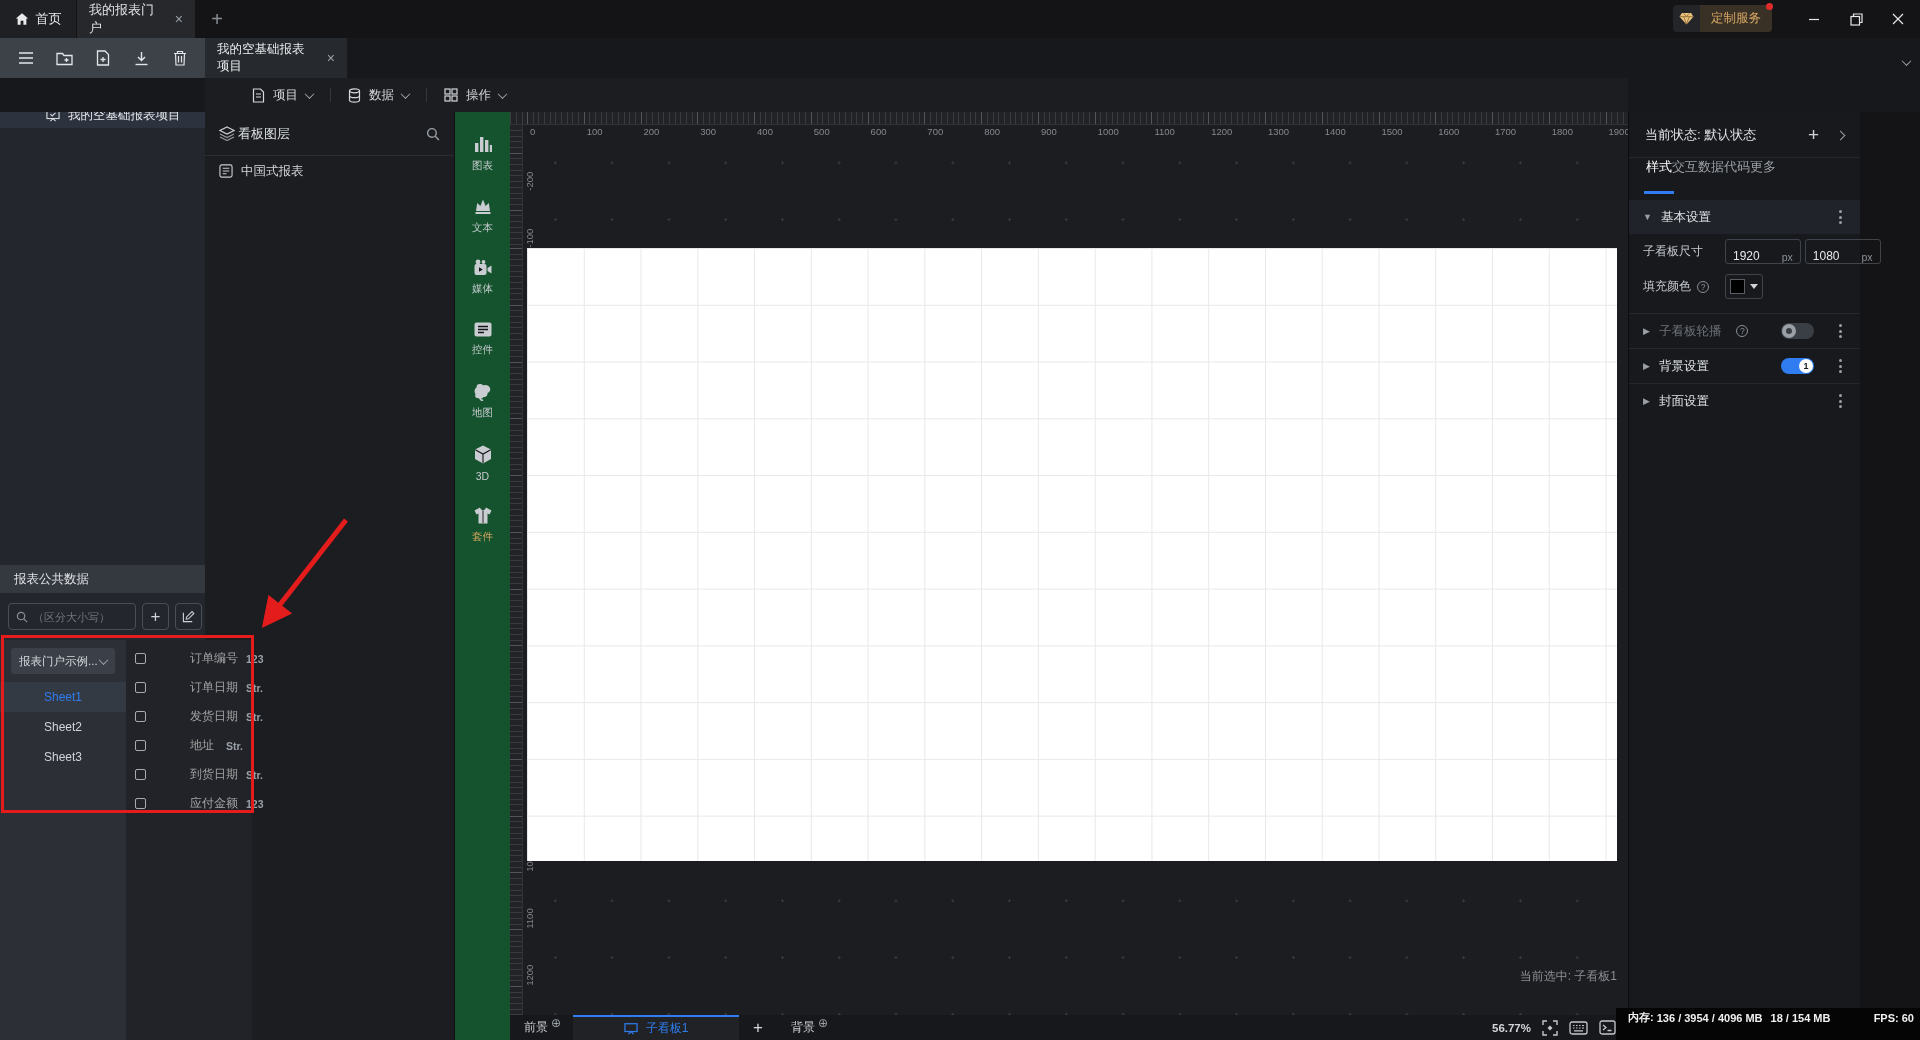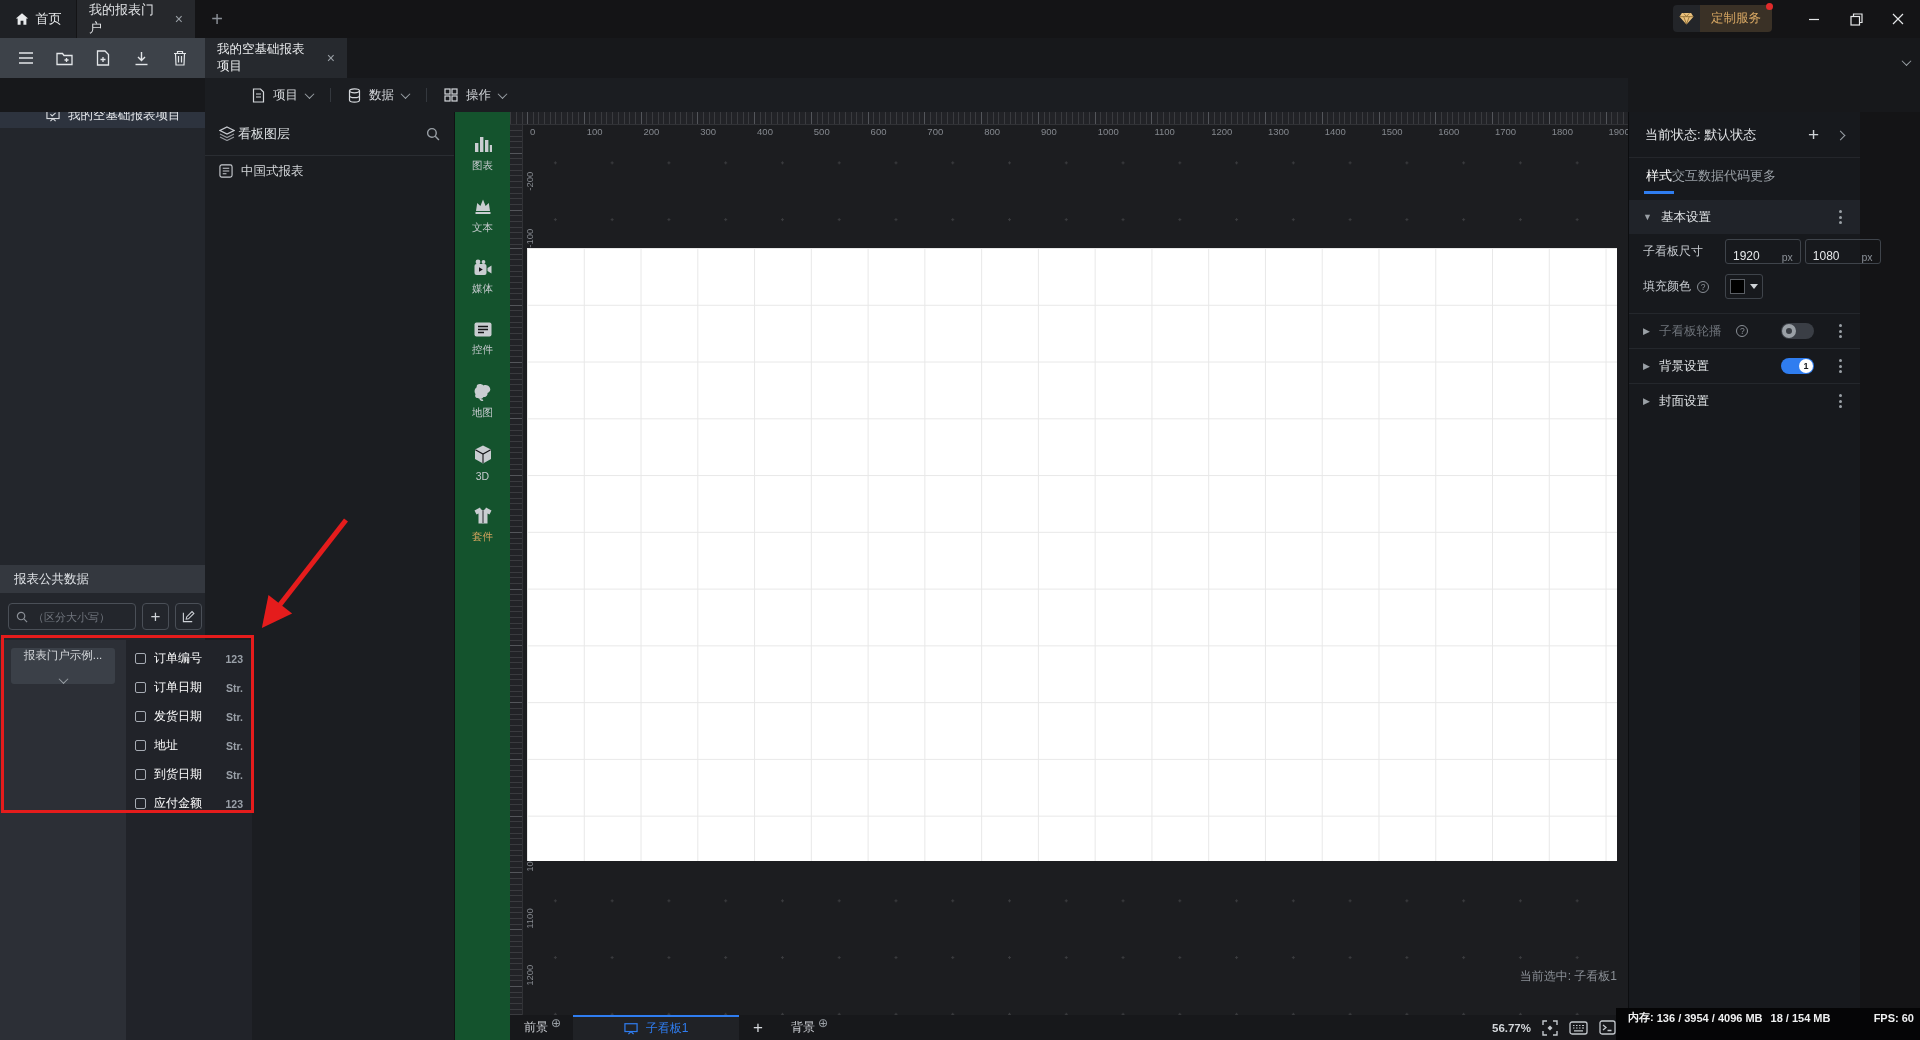--- a/index.html
+++ b/index.html
@@ -43,29 +43,29 @@
   .cdata-header { position:absolute; left:0; top:565px; width:205px; height:28px; background:#34383f; color:#dfe2e6; font-size:12.5px; display:flex; align-items:center; padding-left:14px; z-index:10; }
   .search-row { position:absolute; left:0; top:593px; width:205px; height:47px; background:#23262c; z-index:10; }
   .search-box { position:absolute; left:8px; top:10px; width:128px; height:27px; border:1px solid #4a4f57; border-radius:4px; display:flex; align-items:center; padding:0 7px; gap:5px; color:#70757d; }
   .search-box input { background:transparent; border:none; outline:none; width:92px; color:#c9ccd1; font-size:11px; font-family:inherit; }
   .search-box input::placeholder { color:#70757d; }
   .sq-btn { position:absolute; top:10px; width:27px; height:27px; border:1px solid #4a4f57; border-radius:4px; display:flex; align-items:center; justify-content:center; color:#cfd3d8; cursor:pointer; }
   .btn-add { left:142px; font-size:17px; } .btn-edit { left:175px; }
 
   
   .sheets-col { position:absolute; left:0; top:640px; width:126px; height:400px; background:#2c2f36; z-index:11; }
-  .src-dropdown { position:absolute; left:11px; top:8px; width:104px; height:36px; background:#3b4048; border-radius:3px; display:flex; align-items:center; justify-content:space-between; padding:0 8px; color:#d6d9dd; font-size:11.5px; cursor:pointer;flex-direction:column; }
+  .src-dropdown { position:absolute; left:11px; top:8px; width:104px; height:26px; background:#3b4048; border-radius:3px; display:flex; align-items:center; justify-content:space-between; padding:0 8px; color:#d6d9dd; font-size:11.5px; cursor:pointer; }
   .sheet-list { position:absolute; left:0; top:42px; width:126px; }
   .sheet-item { height:30px; display:flex; align-items:center; justify-content:center; font-size:12px; color:#d2d5da; cursor:pointer; }
   .sheet-item.active { background:#343a44; color:#2f7df0; }
   .fields-col { position:absolute; left:126px; top:640px; width:126px; height:400px; background:#212329; z-index:11; }
   .field-list { padding-top:4px; }
   .field-item { height:29px; display:flex; align-items:center; padding:0 9px; gap:8px; cursor:pointer; }
   .cb { width:11px; height:11px; border:1.5px solid #a6abb3; border-radius:2px; flex:none; }
-  .f-name { font-size:12px; color:#ffffff; flex:1; white-space:nowrap; }
+  .f-name { font-size:12px; color:#a3a3a3; flex:1; white-space:nowrap;margin-left:36px; }
   .f-type { font-size:10.5px; color:#9aa0a8; font-weight:bold; }
 
   
   .red-rect { position:absolute; left:1px; top:635px; width:253px; height:178px; border:3px solid #e51c1c; z-index:50; pointer-events:none; }
   .red-arrow { position:absolute; left:242px; top:503px; z-index:50; pointer-events:none; }
 
   
   .layers { position:absolute; left:205px; top:112px; width:250px; height:928px; background:#1b1d21; border-right:1px solid #101113; z-index:5; }
   .layers-header { height:44px; display:flex; align-items:center; padding:0 14px; gap:3px; border-bottom:1px solid #2a2d32; color:#dde0e3; font-size:13px; }
   .layers-search { margin-left:auto; color:#9aa0a6; cursor:pointer; display:flex; }
@@ -101,21 +101,21 @@
   .statsbox { position:absolute; left:1616px; top:1008px; width:304px; height:32px; background:#050506; color:#f0f1f2; z-index:40; font-size:11px; font-weight:bold; padding:2px 6px 0 12px; display:flex; flex-direction:column; justify-content:space-between; padding-bottom:2px;gap:20px; }
   .stats-line { display:flex; align-items:center; }
   .stats-line .sp { margin-left:auto; }
   .mem-extra { margin-left:8px; }
 
   
   .inspector { position:absolute; left:1628px; top:78px; width:232px; height:930px; background:#17191d; border-left:1px solid #0c0d0f; z-index:6; }
   .state-row { margin-top:34px; height:46px; display:flex; align-items:center; padding:0 16px; border-bottom:1px solid #24262b; color:#e0e2e5; font-size:13px; }
   .state-plus { margin-left:auto; font-size:19px; color:#cfd3d7; cursor:pointer; }
   .state-next { margin-left:18px; color:#9aa0a6; cursor:pointer; }
-  .insp-tabs { height:36px; display:flex; align-items:flex-end; padding:0 17px; }
+  .insp-tabs { height:36px; display:flex; padding:0 17px; }
   .insp-tab { color:#9aa0a6; font-size:13px; padding-bottom:9px; position:relative; cursor:pointer; }
   .insp-tab.active { color:#ffffff; }
   .insp-tab.active::after { content:''; position:absolute; left:-2px; right:-2px; bottom:0; height:3px; background:#2f7df0; }
   .section-header { height:34px; background:#202329; display:flex; align-items:center; padding:0 14px; gap:9px; color:#dfe2e5; font-size:12.5px; margin-top:6px; cursor:pointer; }
   .kebab { display:flex; flex-direction:column; gap:2.5px; margin-left:auto; cursor:pointer; padding:4px; }
   .kebab i { width:3px; height:3px; border-radius:50%; background:#9aa0a6; }
   .prop-row { display:flex; align-items:center; padding:0 14px; height:35px; color:#c7cbd0; font-size:12px; }
   .prop-label { width:82px; flex:none; display:flex; align-items:center; }
   .num-input { width:90px; height:25px; border:1px solid #3f444b; border-radius:3px; display:flex; align-items:flex-end; padding:0 7px; margin-right:4px; cursor:text;gap:22px; }
   .num-val { color:#e6e8ea; font-size:12px; flex:1; }
@@ -287,20 +287,25 @@
           <path d="M4.5 9.8 L5 7.5 L10.8 1.7 L12.8 3.7 L7 9.5 Z" fill="none" stroke="currentColor" stroke-width="1.1"></path>
         </svg>
     </div>
   </div>
 
   <div class="sheets-col">
     <div class="src-dropdown">
       <span>报表门户示例...</span>
       <span class="chev" style="color:#9aa0a6"></span>
     </div>
+    <div class="sheet-list">
+        <div class="sheet-item active">Sheet1</div>
+        <div class="sheet-item">Sheet2</div>
+        <div class="sheet-item">Sheet3</div>
+      </div>
   </div>
   <div class="fields-col">
     <div class="field-list">
         <div class="field-item">
         <span class="cb"></span>
         <span class="f-name">订单编号</span>
         <span class="f-type">123</span>
       </div>
         <div class="field-item">
         <span class="cb"></span>

